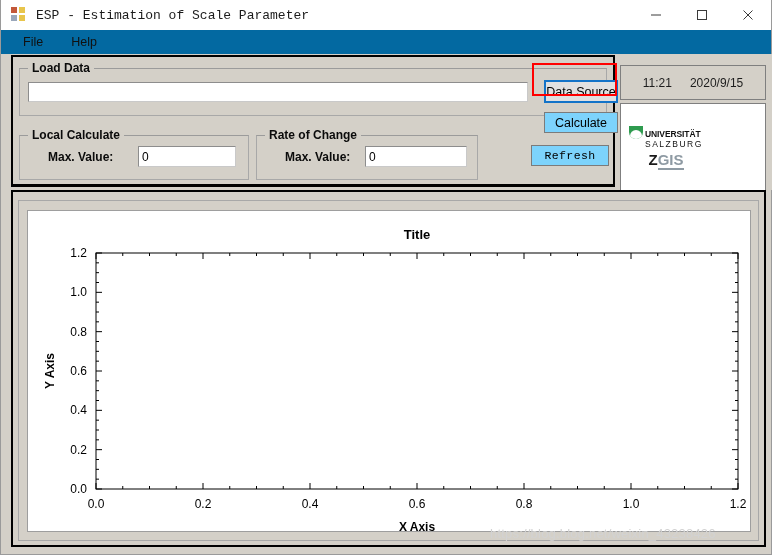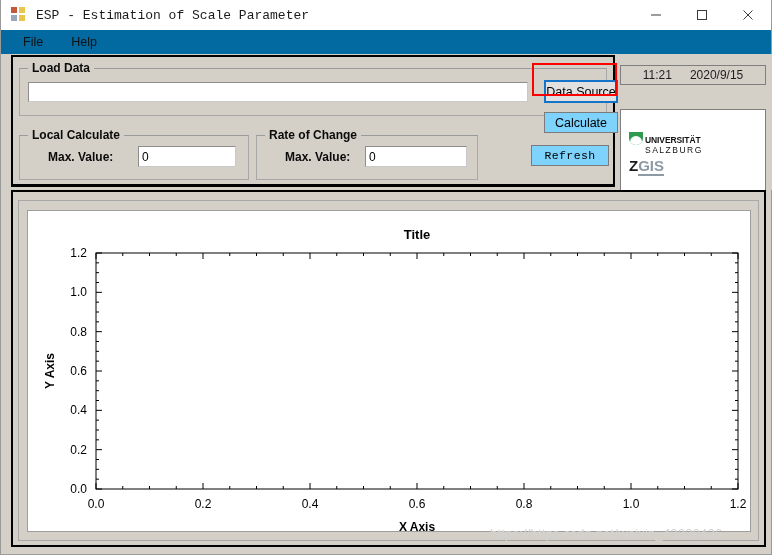--- a/index.html
+++ b/index.html
@@ -217,34 +217,34 @@
     width: 78px; height: 21px;
     font-family: "Liberation Mono", monospace;
     font-size: 11.5px;
     letter-spacing: 0.4px;
   }
 
   
   #clock-box {
     position: absolute;
     left: 619px; top: 11px;
-    width: 146px; height: 20px;
+    width: 146px; height: 35px;
     box-sizing: border-box;
     background: #d4d0c8;
     border: 1px solid #7f7f7f;
     display: flex;
     align-items: center;
     justify-content: center;
     gap: 18px;
     font-size: 12px;
     color: #1d1d1d;
   }
   #logo-box {
     position: absolute;
-    left: 619px; top: 55px;
+    left: 619px; top: 49px;
     width: 146px; height: 88px;
     box-sizing: border-box;
     background: #ffffff;
     border: 1px solid #7f7f7f;
   }
   #logo-unisbg {
     position: absolute;
     left: 8px; top: 22px;
     width: 74px;
   }
@@ -279,20 +279,21 @@
   }
   #logo-unisbg .sbg-txt {
     font-size: 8.5px;
     color: #111;
     letter-spacing: 1.5px;
     line-height: 10px;
     margin-left: 16px;
   }
   #logo-zgis {
     margin-top: 4px;
+    text-align: center;
     line-height: 14px;
   }
   #logo-zgis .z {
     font-size: 15px;
     font-weight: bold;
     color: #1a1a1a;
   }
   #logo-zgis .gis {
     font-size: 15px;
     font-weight: bold;
@@ -593,14 +594,14 @@
             <line x1="710" y1="42" x2="704" y2="42" stroke="#000" stroke-width="1"></line>
             <text x="59" y="46" text-anchor="end" font-family="&quot;Liberation Sans&quot;, sans-serif" font-size="12" fill="#000">1.2</text>
             <text x="389" y="28" text-anchor="middle" font-family="&quot;Liberation Sans&quot;, sans-serif" font-size="13" font-weight="bold" fill="#000">Title</text>
             <text x="389" y="320" text-anchor="middle" font-family="&quot;Liberation Sans&quot;, sans-serif" font-size="12" font-weight="bold" fill="#000">X Axis</text>
             <text x="0" y="0" text-anchor="middle" font-family="&quot;Liberation Sans&quot;, sans-serif" font-size="12" font-weight="bold" fill="#000" transform="translate(26,160) rotate(-90)">Y Axis</text>
           </svg>
       </div>
     </div>
   </div>
 
-  <div id="watermark">https://https.csdn.net/weixin_43238426</div>
+  <div id="watermark">https://blog.blog.net/weixin_43238426</div>
 </div>
 
 </body></html>

